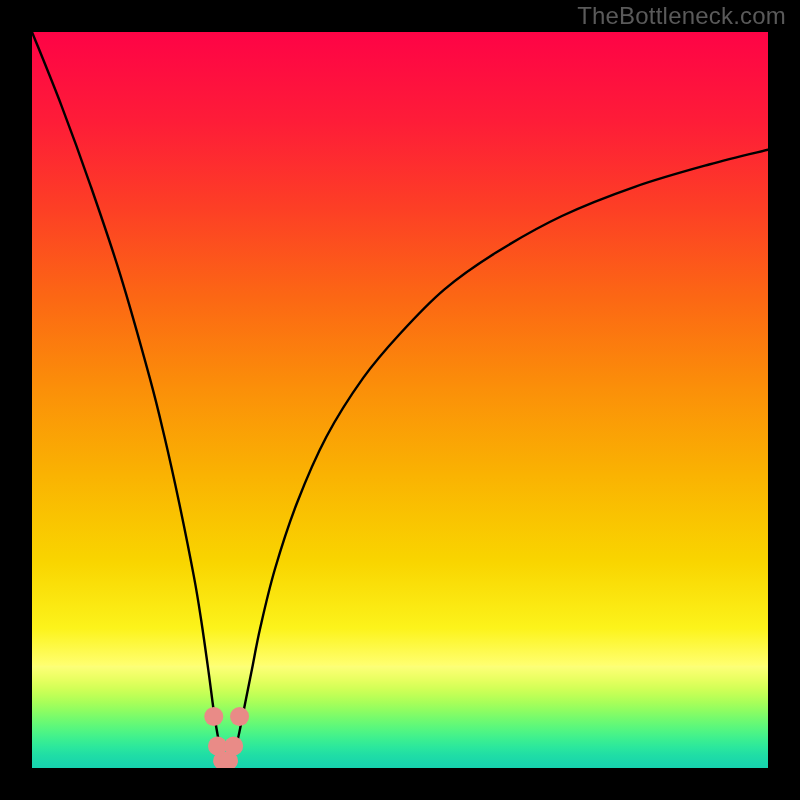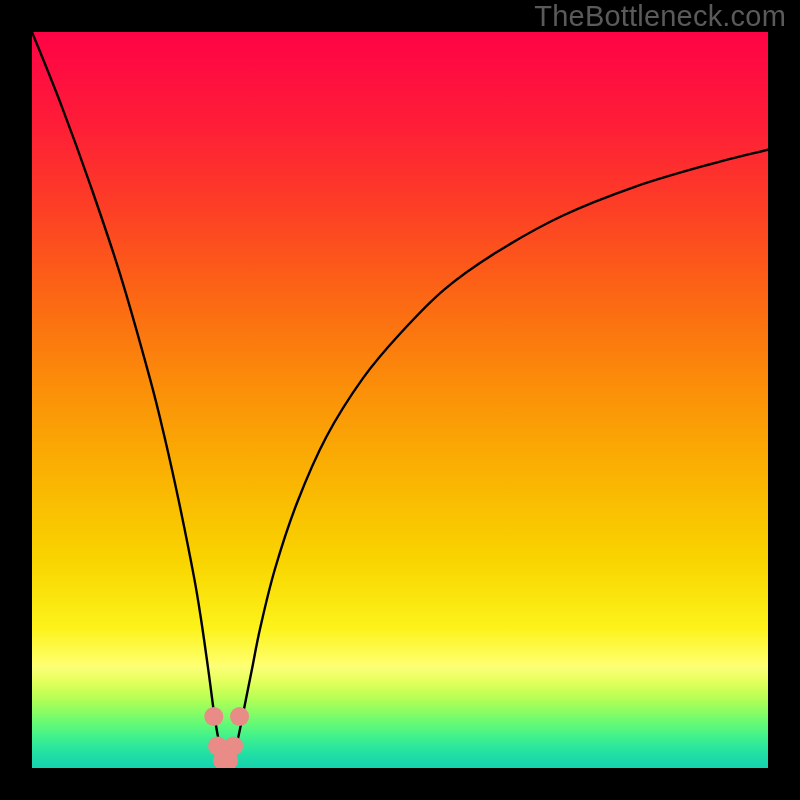--- a/index.html
+++ b/index.html
@@ -17,21 +17,21 @@
     position: relative;
     box-sizing: border-box;
   }
   .watermark {
     position: absolute;
     top: 0;
     right: 14px;
     height: 14px;
     line-height: 32px;
     color: #5a5a5a;
-    font-size: 29px;
+    font-size: 24px;
     font-weight: 400;
     letter-spacing: 0.2px;
     user-select: none;
   }
   .plot {
     position: absolute;
     left: 32px;
     top: 32px;
     width: 736px;
     height: 736px;

